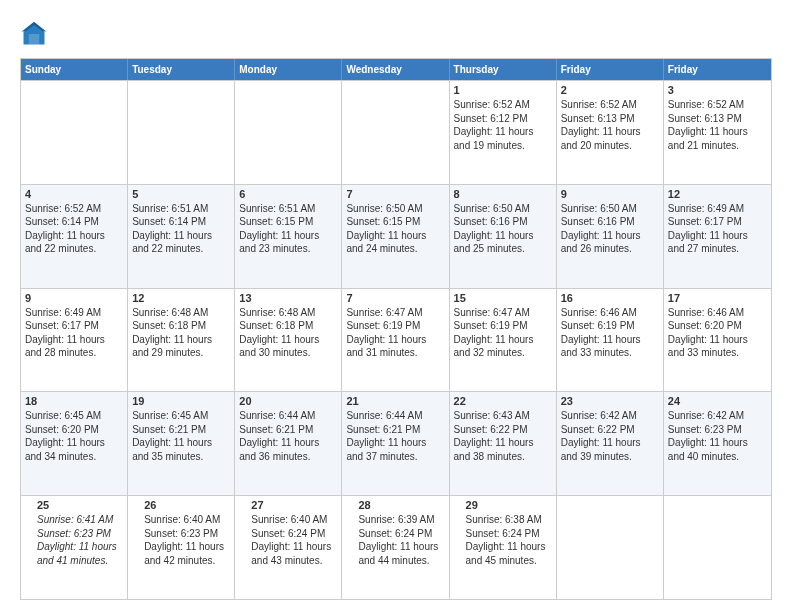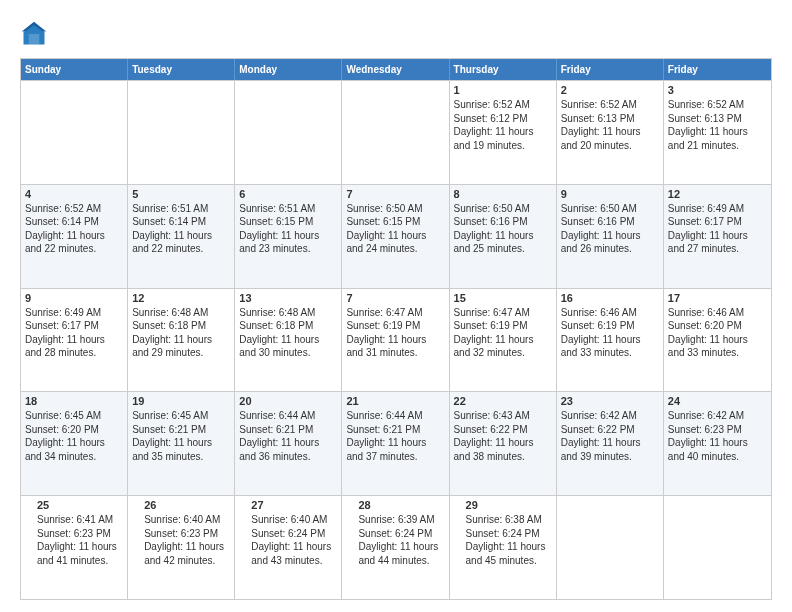--- a/index.html
+++ b/index.html
@@ -335,21 +335,21 @@
             <span class="day-num">24</span>
             <div class="day-info" style="white-space: pre-line;">Sunrise: 6:42 AM
 Sunset: 6:23 PM
 Daylight: 11 hours
 and 40 minutes.</div>
           </div>
         </div>
         <div class="cal-row">
           <div class="cal-cell">
             <span class="day-num">25</span>
-            <div class="day-info" style="white-space: pre-line;">Sunrise: 6:41 AM
+            <div class="day-info" style="white-space: pre-line; font-style: italic;">Sunrise: 6:41 AM
 Sunset: 6:23 PM
 Daylight: 11 hours
 and 41 minutes.</div>
           </div>
           <div class="cal-cell">
             <span class="day-num">26</span>
             <div class="day-info" style="white-space: pre-line;">Sunrise: 6:40 AM
 Sunset: 6:23 PM
 Daylight: 11 hours
 and 42 minutes.</div>

